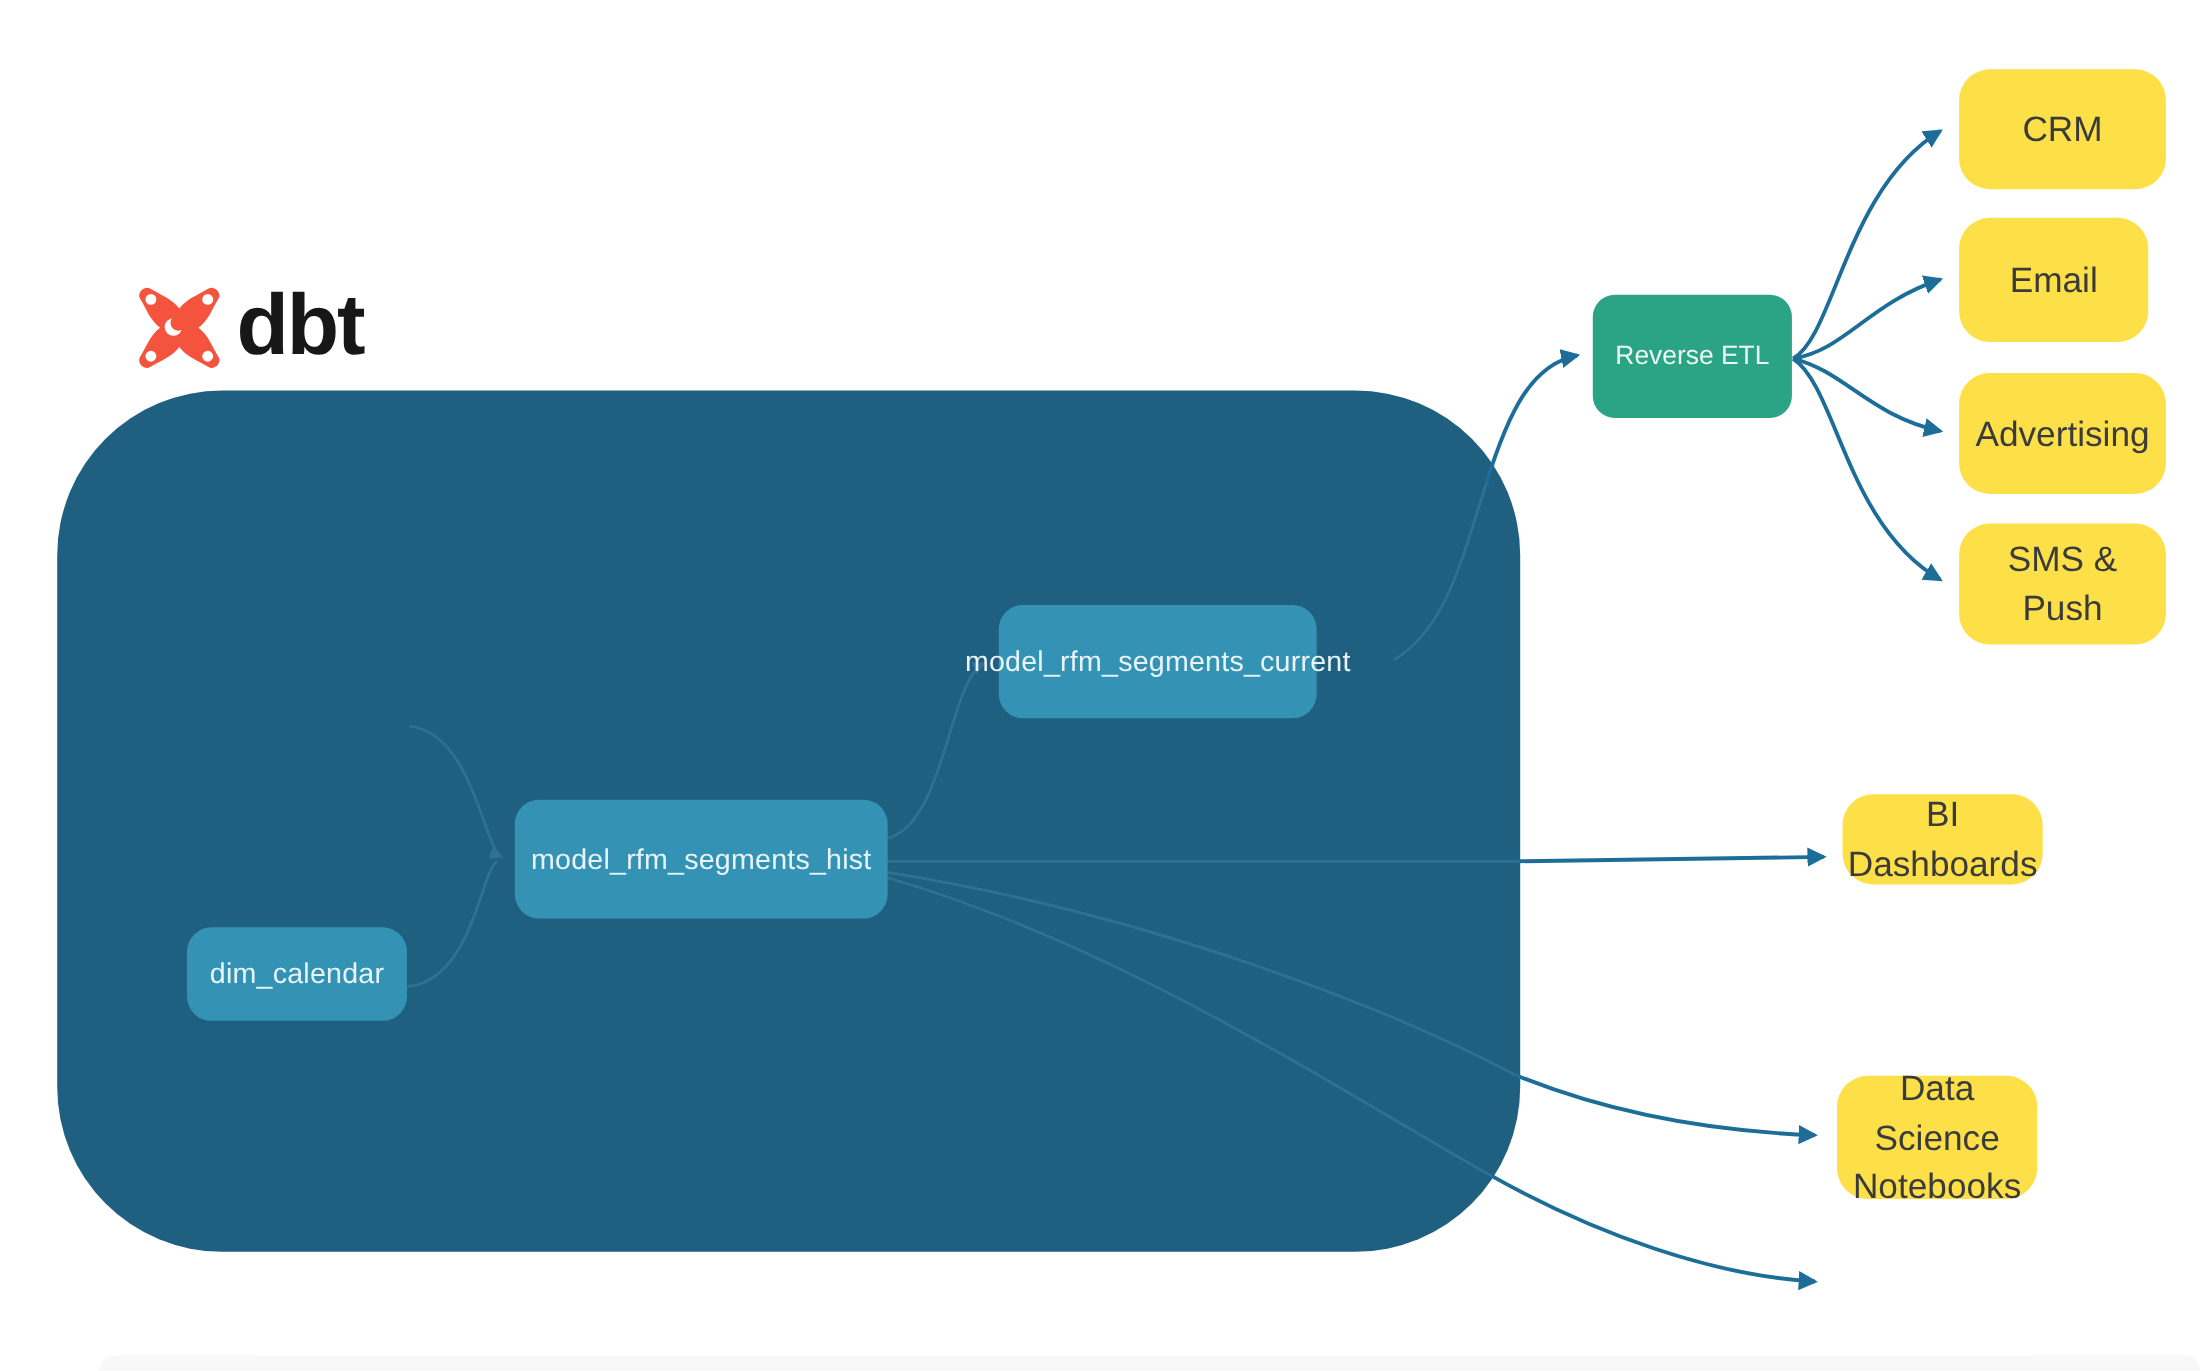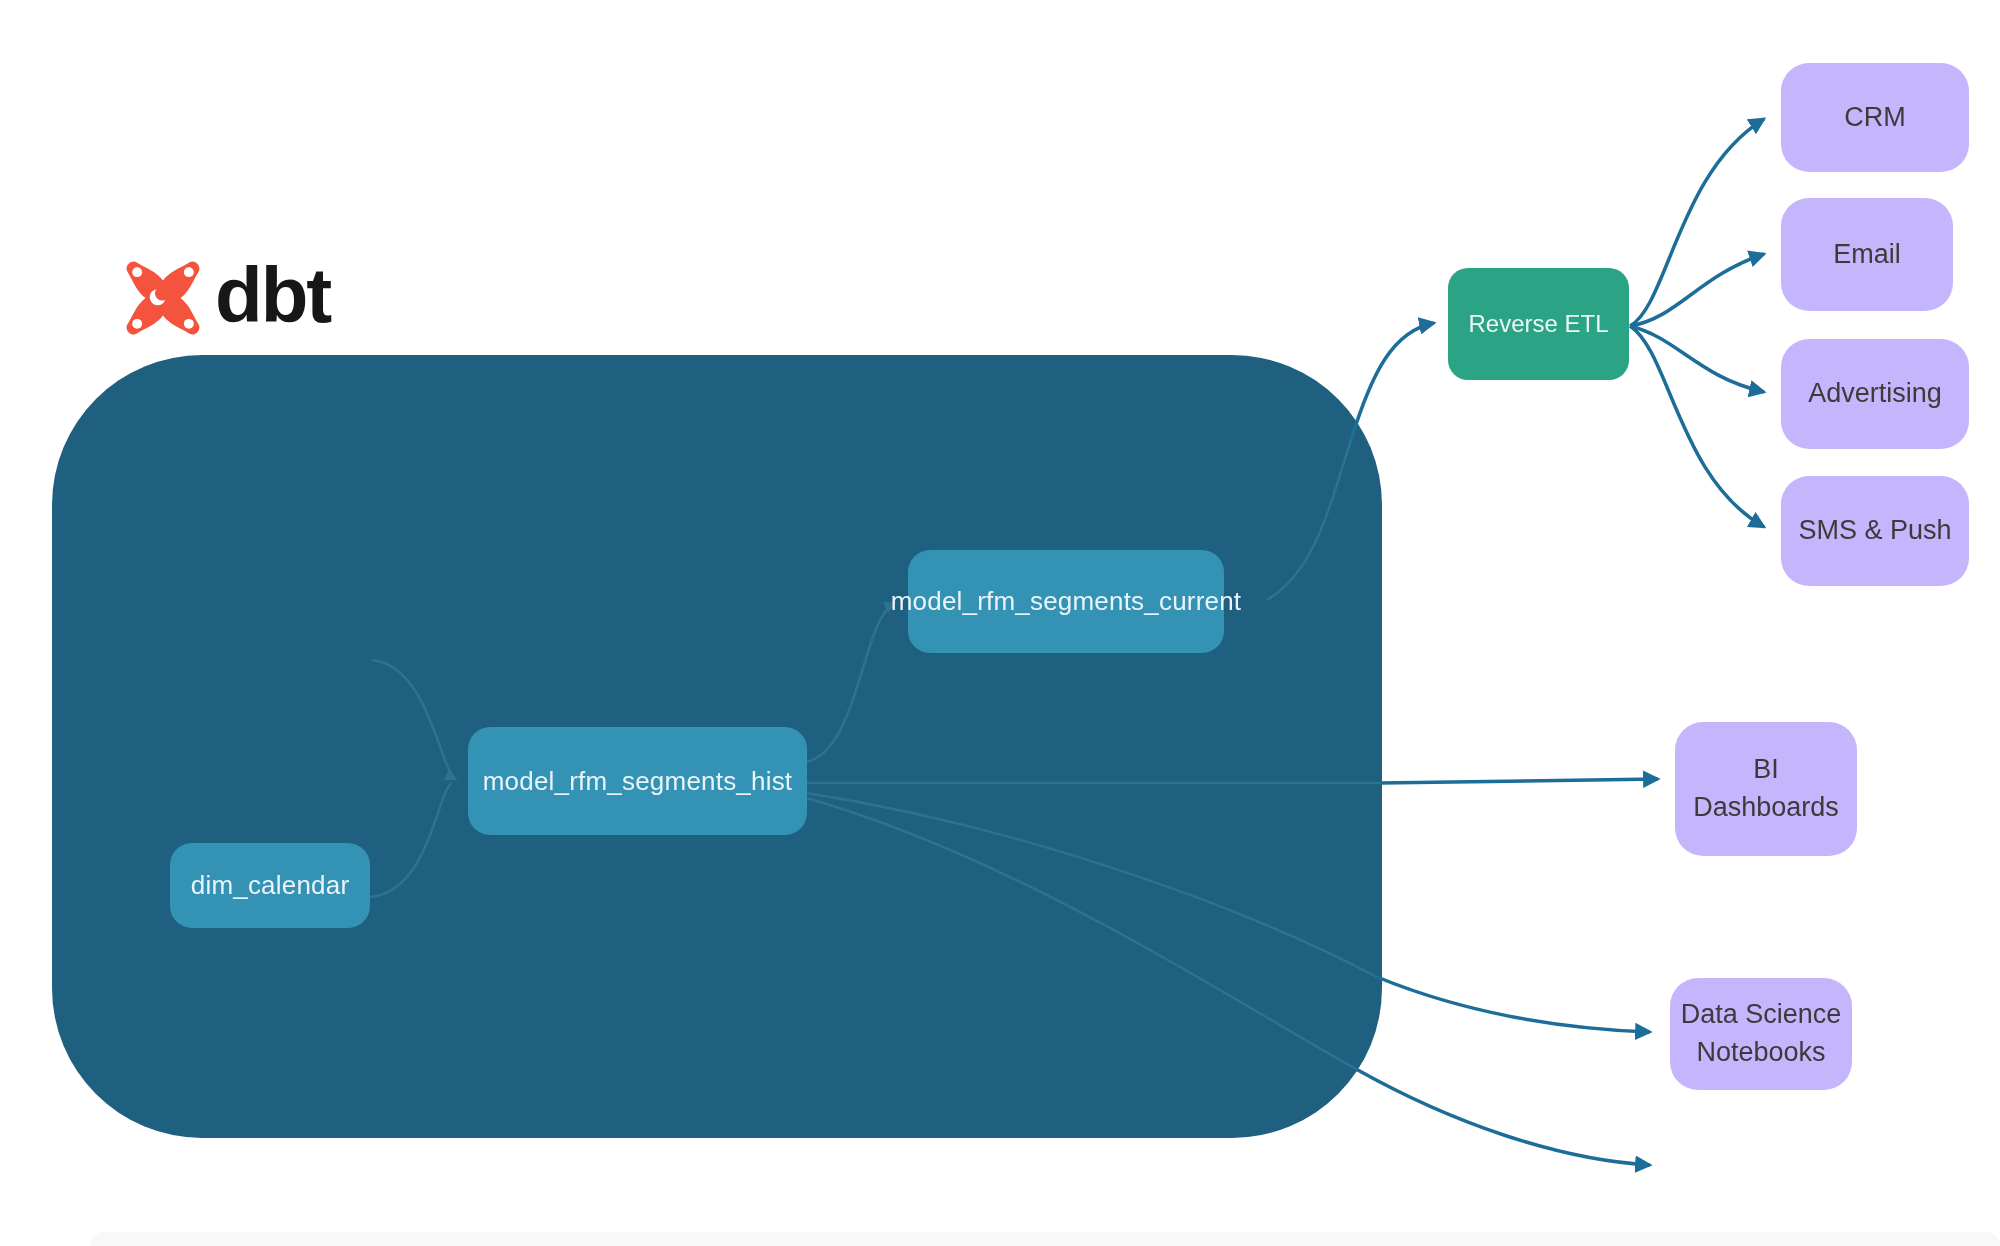--- a/index.html
+++ b/index.html
@@ -26,21 +26,21 @@
     text-align:center;z-index:3;box-sizing:border-box;
   }
   .model-node{
     background:#3493B5;color:#E9F4F9;border-radius:22px;
     font-size:26px;letter-spacing:0.2px;
   }
   .etl-node{
     background:#2BA385;color:#EDF8F4;border-radius:20px;font-size:24px;
   }
   .dest-node{
-    background:#c4b5fd;color:#3B3B3B;border-radius:28px;font-size:27px;
+    background:#fde047;color:#3B3B3B;border-radius:28px;font-size:32px;
     line-height:1.4;padding:4px 10px;
   }
   
   .bottom-strip{
     position:absolute;left:90px;right:0;top:1232px;height:14px;
     background:#F8F8F8;border-radius:18px 18px 0 0;z-index:0;
   }
 </style>
 </head>
 <body>
@@ -101,21 +101,21 @@
 
 
   <div class="node model-node" style="left:170px;top:843px;width:200px;height:85px;">
     <span>dim_calendar</span>
   </div>
 
   <div class="node model-node" style="left:468px;top:727px;width:339px;height:108px;">
     <span>model_rfm_segments_hist</span>
   </div>
 
-  <div class="node model-node" style="left:908px;top:550px;width:316px;height:103px;">
+  <div class="node model-node" style="left:908px;top:550px;width:289px;height:103px;">
     <span>model_rfm_segments_current</span>
   </div>
 
   <div class="node etl-node" style="left:1448px;top:268px;width:181px;height:112px;">
     <span>Reverse ETL</span>
   </div>
 
   <div class="node dest-node" style="left:1781px;top:63px;width:188px;height:109px;">
     <span>CRM</span>
   </div>
@@ -125,21 +125,21 @@
   </div>
 
   <div class="node dest-node" style="left:1781px;top:339px;width:188px;height:110px;">
     <span>Advertising</span>
   </div>
 
   <div class="node dest-node" style="left:1781px;top:476px;width:188px;height:110px;">
     <span>SMS &amp; Push</span>
   </div>
 
-  <div class="node dest-node" style="left:1675px;top:722px;width:182px;height:134px;">
+  <div class="node dest-node" style="left:1675px;top:722px;width:182px;height:82px;">
     <span>BI Dashboards</span>
   </div>
 
   <div class="node dest-node" style="left:1670px;top:978px;width:182px;height:112px;">
     <span>Data Science Notebooks</span>
   </div>
 
 
 </div>
 

